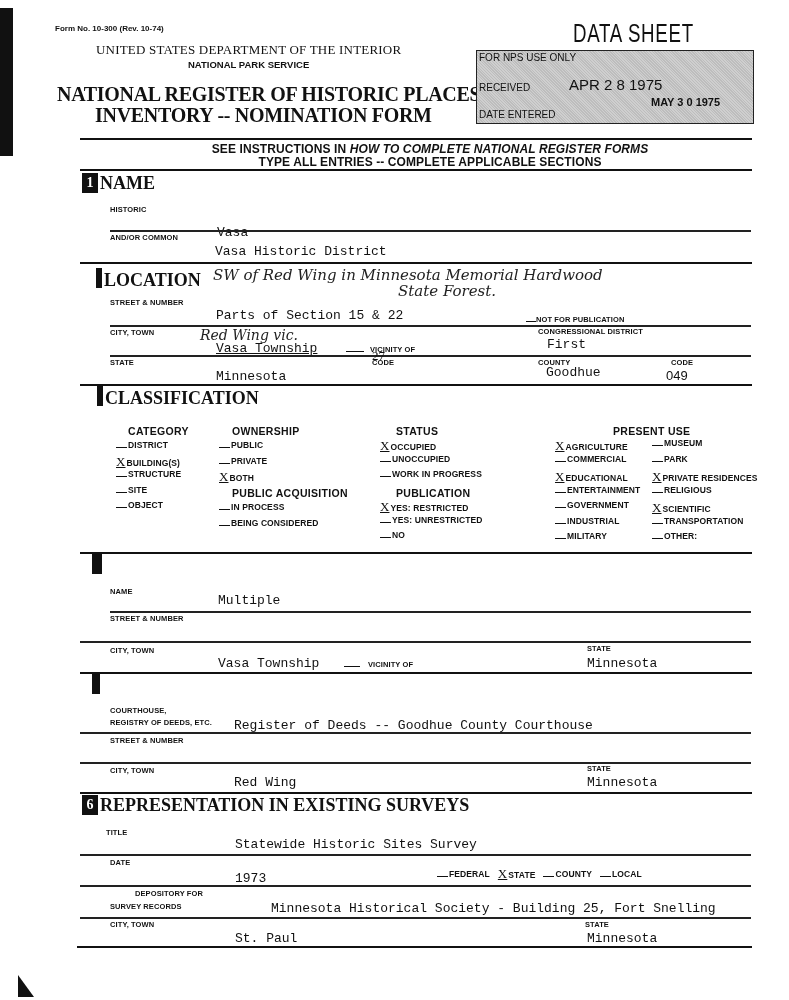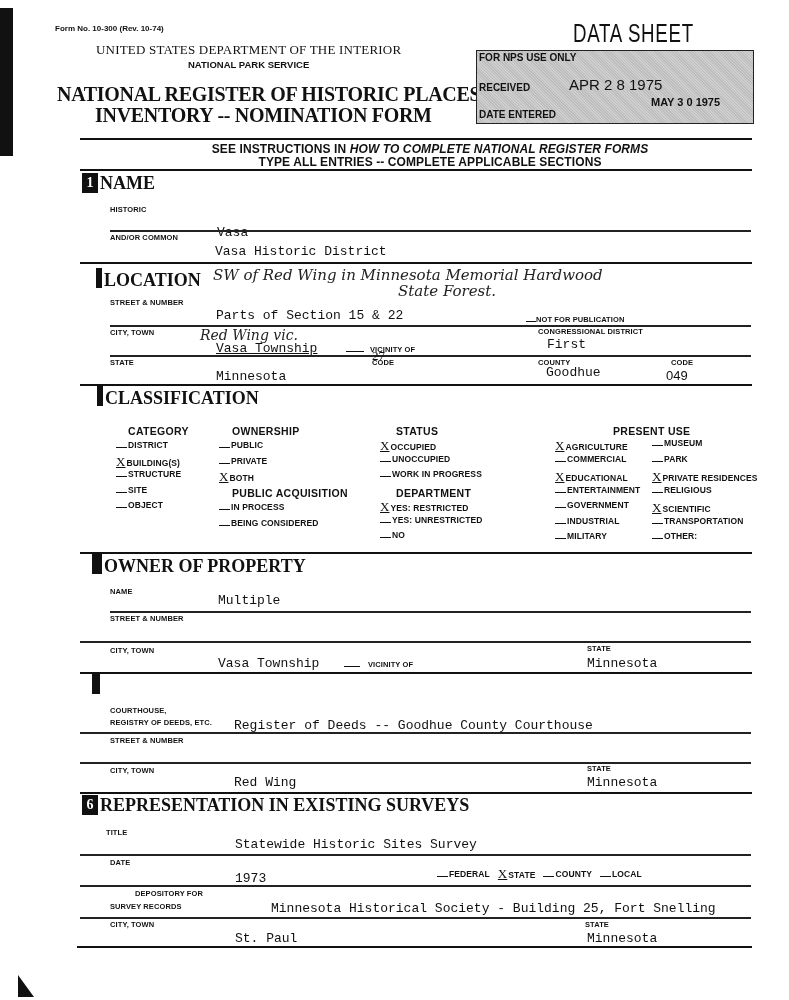--- a/index.html
+++ b/index.html
@@ -6,21 +6,21 @@
   body{width:789px;height:1000px;position:relative;overflow:hidden;color:#111;font-family:"Liberation Sans",sans-serif;}
   .abs{position:absolute;}
   .leftbar{left:0;top:8px;width:13px;height:148px;background:#111;}
   .formno{left:55px;top:24px;font-size:8px;font-weight:bold;}
   .dept{left:96px;top:42px;font-family:"Liberation Serif",serif;font-size:13px;letter-spacing:0.2px;}
   .nps{left:188px;top:59px;font-size:9.5px;font-weight:bold;}
   .title1{left:57px;top:83px;font-family:"Liberation Serif",serif;font-weight:bold;font-size:20px;letter-spacing:-0.3px;}
   .title2{left:95px;top:104px;font-family:"Liberation Serif",serif;font-weight:bold;font-size:20px;letter-spacing:-0.3px;}
   .datasheet{left:573px;top:18px;font-size:26px;font-family:"Liberation Sans",sans-serif;transform:scaleX(0.72);transform-origin:left top;letter-spacing:1px;}
   .npsbox{left:476px;top:50px;width:276px;height:72px;border:1px solid #222;background:repeating-linear-gradient(45deg,#bdbdbd 0 1px,#cfcfcf 1px 2px);}
-  .npsbox .l{position:absolute;font-size:10px;font-weight:bold;}
+  .npsbox .l{position:absolute;font-size:10px;font-weight:normal;}
   .stamp{position:absolute;font-family:"Liberation Sans",sans-serif;}
   .rule{height:2px;background:#111;}
   .rule.thin{height:1.5px;background:#222;}
   .instr{font-size:12px;font-weight:bold;font-family:"Liberation Sans",sans-serif;text-align:center;left:100px;width:660px;letter-spacing:0.1px;}
   .sechead{font-family:"Liberation Serif",serif;font-weight:bold;font-size:18px;}
   .secnum{display:inline-block;background:#111;color:#fff;font-size:14px;width:16px;height:20px;text-align:center;line-height:20px;margin-right:2px;vertical-align:2px;}
   .secbar{display:inline-block;background:#111;width:6px;height:20px;margin-right:2px;vertical-align:-2px;}
   .lbl{font-size:7.5px;font-weight:bold;letter-spacing:0.1px;}
   .typed{font-family:"Liberation Mono",monospace;font-size:13px;}
   .hand{font-family:"DejaVu Serif",serif;font-style:italic;font-size:15px;color:#222;}
@@ -117,21 +117,21 @@
   <div class="ch" style="height:15.5px"><span class="b"></span><span>IN PROCESS</span></div>
   <div class="ch" style="height:15.5px"><span class="b"></span><span>BEING CONSIDERED</span></div>
 </div>
 
 <div class="abs colh" style="left:396px;top:425px;">STATUS</div>
 <div class="abs" style="left:380px;top:438px;">
   <div class="ch" style="height:15.5px"><span class="x">X</span><span>OCCUPIED</span></div>
   <div class="ch" style="height:15.5px"><span class="b"></span><span>UNOCCUPIED</span></div>
   <div class="ch" style="height:15.5px"><span class="b"></span><span>WORK IN PROGRESS</span></div>
 </div>
-<div class="abs colh" style="left:396px;top:487px;">DEPARTMENT</div>
+<div class="abs colh" style="left:396px;top:487px;">PUBLICATION</div>
 <div class="abs" style="left:380px;top:499px;">
   <div class="ch" style="height:15.5px"><span class="x">X</span><span>YES: RESTRICTED</span></div>
   <div class="ch" style="height:15.5px"><span class="b"></span><span>YES: UNRESTRICTED</span></div>
   <div class="ch" style="height:15.5px"><span class="b"></span><span>NO</span></div>
 </div>
 
 <div class="abs colh" style="left:613px;top:425px;">PRESENT USE</div>
 <div class="abs" style="left:555px;top:438px;">
   <div class="ch" style="height:15.5px"><span class="x">X</span><span>AGRICULTURE</span></div>
   <div class="ch" style="height:15.5px"><span class="b"></span><span>COMMERCIAL</span></div>
@@ -146,21 +146,21 @@
   <div class="ch" style="height:15.5px"><span class="b"></span><span>PARK</span></div>
   <div class="ch" style="height:15.5px"><span class="x">X</span><span>PRIVATE RESIDENCES</span></div>
   <div class="ch" style="height:15.5px"><span class="b"></span><span>RELIGIOUS</span></div>
   <div class="ch" style="height:15.5px"><span class="x">X</span><span>SCIENTIFIC</span></div>
   <div class="ch" style="height:15.5px"><span class="b"></span><span>TRANSPORTATION</span></div>
   <div class="ch" style="height:15.5px"><span class="b"></span><span>OTHER:</span></div>
 </div>
 <div class="abs rule" style="left:80px;top:552px;width:672px;"></div>
 
 <div class="abs sechead" style="left:92px;top:554px;">
-  <span class="secbar" style="width:10px"></span><span>OWNER OF PROPERTY</span>
+  <span class="secbar" style="width:10px"></span>
 </div>
 <div class="abs lbl" style="left:110px;top:587px;">NAME</div>
 <div class="abs typed" style="left:218px;top:593px;">Multiple</div>
 <div class="abs rule thin" style="left:110px;top:611px;width:641px;"></div>
 <div class="abs lbl" style="left:110px;top:614px;">STREET &amp; NUMBER</div>
 <div class="abs rule thin" style="left:80px;top:641px;width:671px;"></div>
 <div class="abs lbl" style="left:110px;top:646px;">CITY, TOWN</div>
 <div class="abs typed" style="left:218px;top:656px;">Vasa Township</div>
 <div class="abs lbl" style="left:344px;top:660px;"><span style="display:inline-block;width:16px;border-bottom:1px solid #111;margin-right:8px;"></span><span>VICINITY OF</span></div>
 <div class="abs lbl" style="left:587px;top:644px;">STATE</div>

